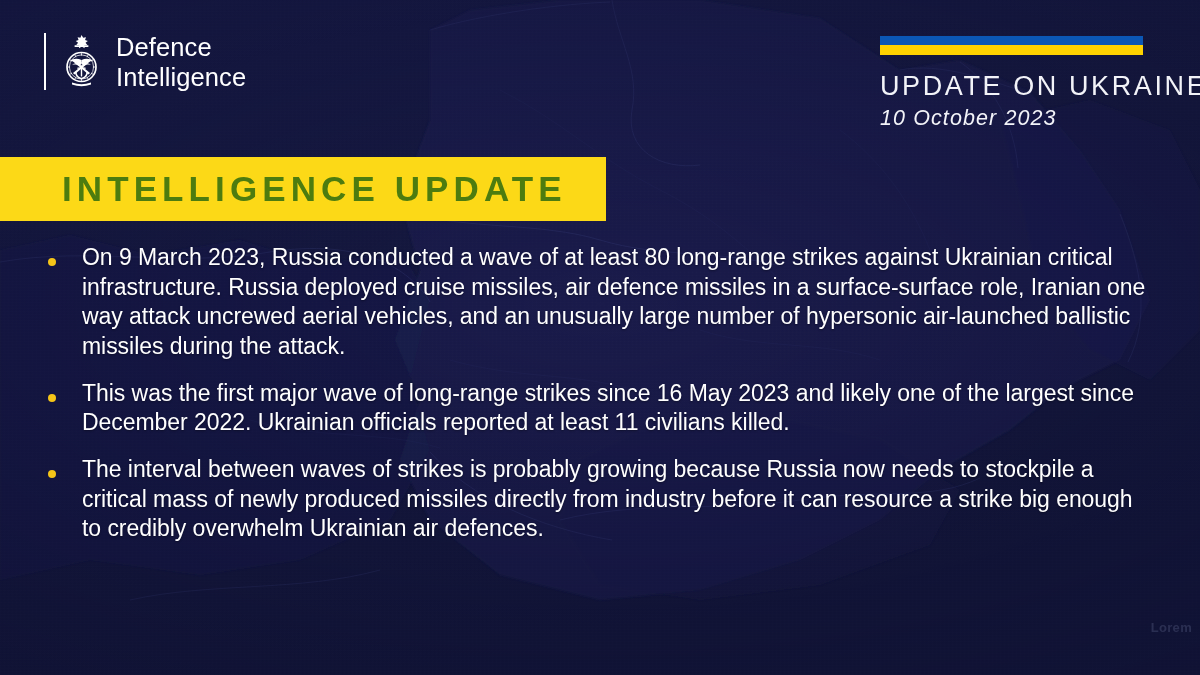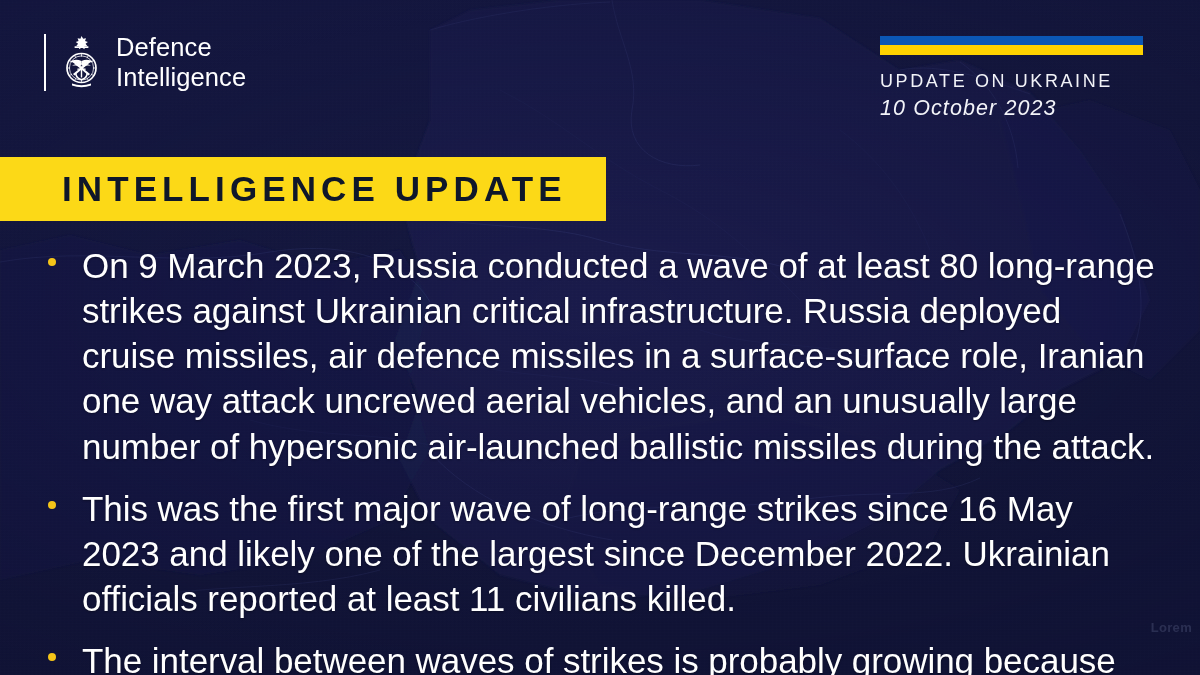--- a/index.html
+++ b/index.html
@@ -30,21 +30,21 @@
     background-image:
       repeating-linear-gradient(0deg, rgba(255,255,255,.012) 0 1px, rgba(0,0,0,0) 1px 3px),
       repeating-linear-gradient(90deg, rgba(255,255,255,.010) 0 1px, rgba(0,0,0,0) 1px 4px);
   }
 
   #content { position:relative; z-index:5; width:1200px; height:675px; }
 
   
   .masthead {
     position:absolute; left:44px; top:33px;
-    display:flex; align-items:center; gap:0;
+    display:flex; gap:0;
   }
   .rule {
     width:2px; height:57px; background:#ffffff; margin-right:13px;
   }
   .crest { width:45px; height:57px; display:block; }
   .brand {
     margin-left:12px;
     color:#ffffff;
     font-size:25.5px;
     line-height:1.16;
@@ -56,21 +56,21 @@
   .hdr-right {
     position:absolute; right:55px; top:36px;
     text-align:left; width:265px;
   }
   .flagbar { width:263px; height:19px; display:block; }
   .flag-blue { width:263px; height:9px; background:#0b57b5; }
   .flag-yellow { width:263px; height:10px; background:#ffd200; }
   .hdr-title {
     margin-top:16px;
     color:#f2f3f8;
-    font-size:18px;
+    font-size:27px;
     letter-spacing:2.6px;
     font-weight:400;
     white-space:nowrap;
   }
   .hdr-date {
     margin-top:4px;
     color:#f2f3f8;
     font-size:21.5px;
     font-style:italic;
     letter-spacing:1.1px;
@@ -80,21 +80,21 @@
 
   
   .banner {
     position:absolute; left:0; top:157px;
     width:606px; height:64px;
     background:#fcd917;
     display:flex; align-items:center;
   }
   .banner-text {
     margin-left:62px;
-    color:#0f172a;
+    color:#4d7c0f;
     font-size:35px;
     font-weight:700;
     letter-spacing:5.1px;
     white-space:nowrap;
   }
 
   
   .bullets {
     position:absolute; left:44px; top:243px;
     width:1112px;
@@ -103,21 +103,21 @@
     display:flex;
     margin-bottom:17px;
   }
   .dot-wrap { width:38px; flex:0 0 38px; padding-top:15px; }
   .dot {
     width:8px; height:8px; border-radius:50%;
     background:#f5c518; display:block; margin-left:4px;
   }
   .btext {
     color:#ffffff;
-    font-size:35px;
+    font-size:23px;
     line-height:1.29;
     font-weight:300;
     letter-spacing:-0.05px;
     text-shadow:0 1px 2px rgba(0,0,0,.35);
   }
 
   
   .watermark {
     position:absolute; right:8px; bottom:40px;
     color:rgba(150,160,200,0.20);

